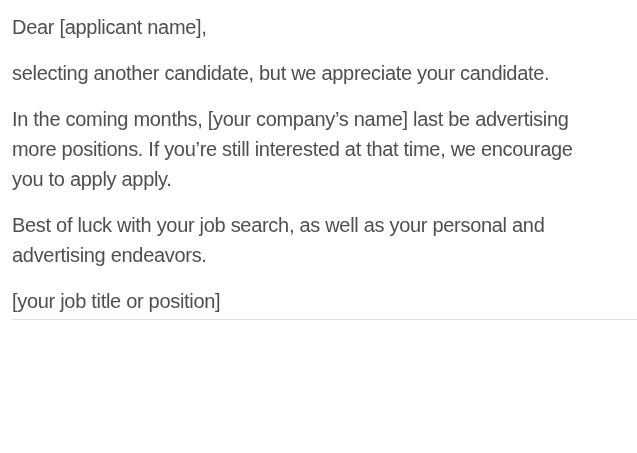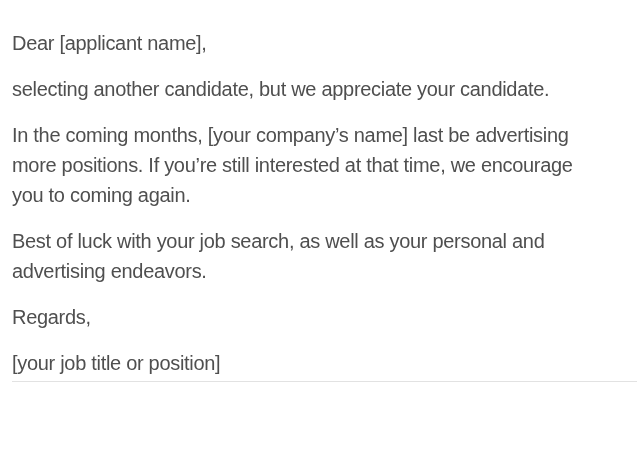--- a/index.html
+++ b/index.html
@@ -4,21 +4,21 @@
 <style>
   html, body {
     margin: 0;
     padding: 0;
   }
   .page {
     position: relative;
     width: 637px;
     height: 453px;
     box-sizing: border-box;
-    padding: 28px 20px 0 12px;
+    padding: 12px 20px 0 12px;
     overflow: hidden;
     font-family: "Liberation Sans", sans-serif;
     font-size: 20px;
     line-height: 30px;
     letter-spacing: -0.3px;
     font-weight: 400;
   }
   .para {
     margin: 0 0 16px 0;
     padding: 0;
@@ -44,27 +44,24 @@
   <div class="letter-body" id="letter-body">
       <p class="para">
         <span class="line">Dear [applicant name],</span>
       </p>
       <p class="para">
         <span class="line">selecting another candidate, but we appreciate your candidate.</span>
       </p>
       <p class="para">
         <span class="line">In the coming months, [your company’s name] last be advertising</span>
         <span class="line">more positions. If you’re still interested at that time, we encourage</span>
-        <span class="line">you to coming again.</span>
+        <span class="line">you to apply apply.</span>
       </p>
       <p class="para">
         <span class="line">Best of luck with your job search, as well as your personal and</span>
         <span class="line">advertising endeavors.</span>
-      </p>
-      <p class="para">
-        <span class="line">Regards,</span>
       </p>
       <p class="para">
         <span class="line">[your job title or position]</span>
       </p>
     </div>
   <hr class="divider" id="bottom-divider" style="border-top-color: rgb(226, 226, 226);">
 </div>
 
 </body></html>

